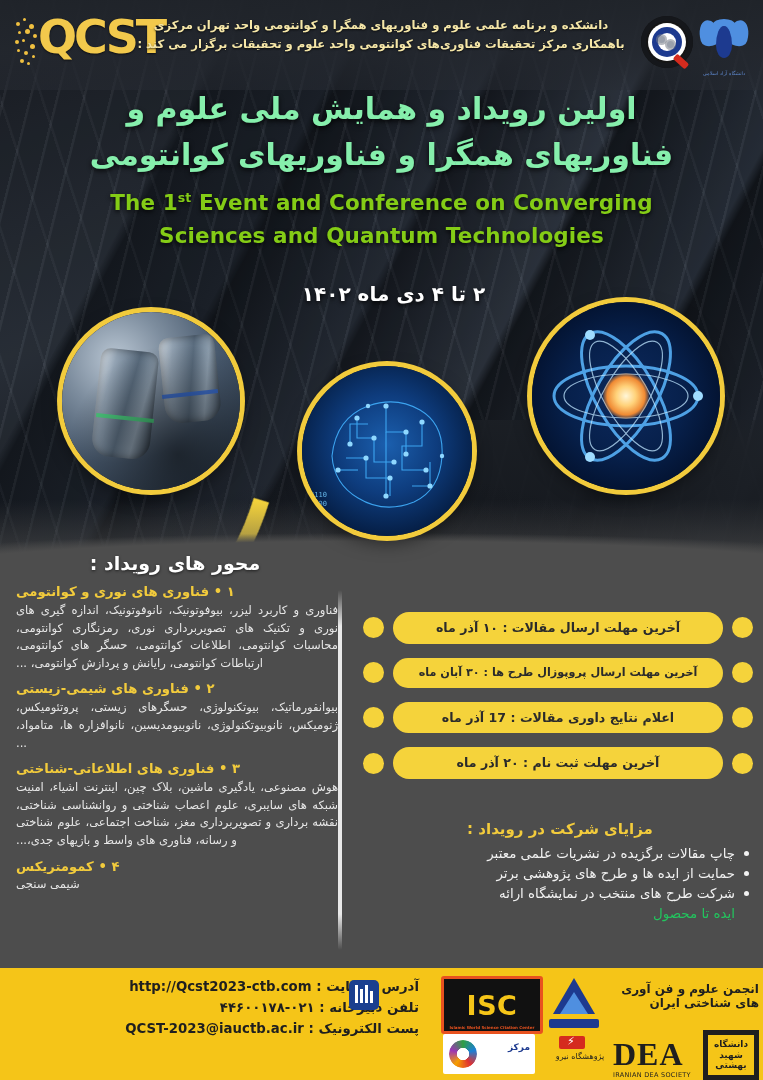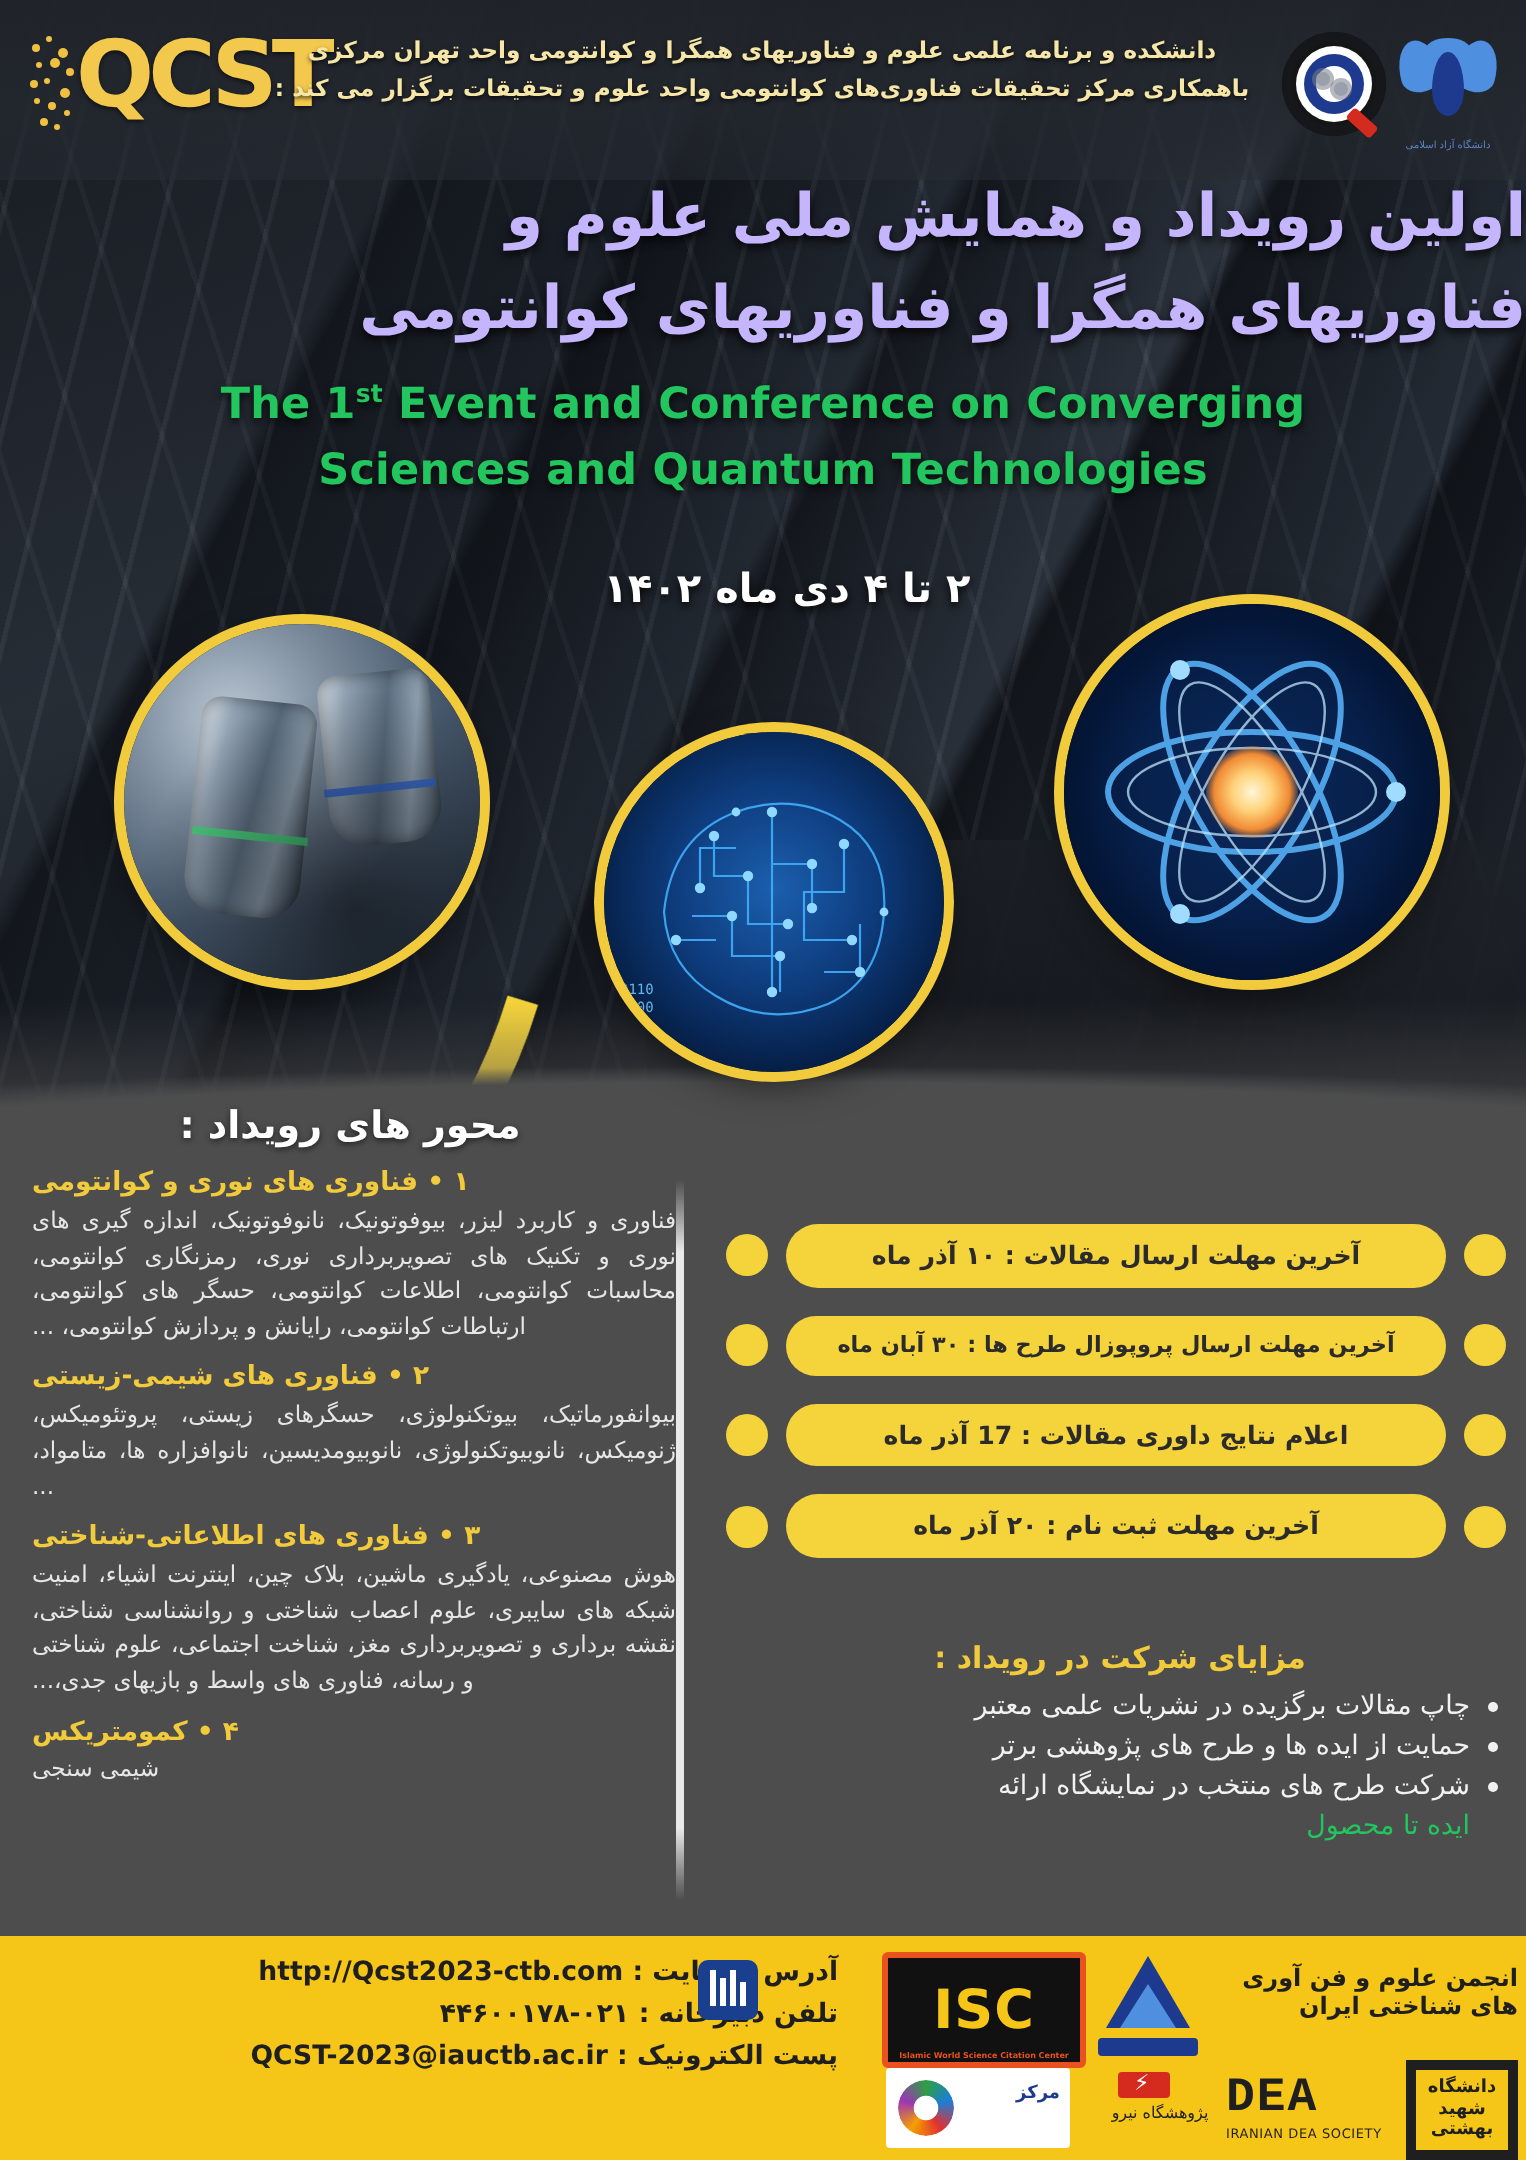--- a/index.html
+++ b/index.html
@@ -233,35 +233,35 @@
     color: #5c85c7;
     font-size: 5px;
     letter-spacing: .3px;
   }
 
   
   .fa-title {
     position: absolute;
     left: 0; top: 86px;
     width: 763px;
-    text-align: right;
-    color: #c4b5fd;
+    text-align: center;
+    color: #86efac;
     font-size: 30px;
     font-weight: bold;
     line-height: 1.52;
     direction: rtl;
     text-shadow: 0 2px 5px rgba(0,0,0,.85);
     z-index: 12;
   }
   .en-title {
     position: absolute;
     left: 0; top: 186px;
     width: 763px;
     text-align: center;
-    color: #22c55e;
+    color: #84cc16;
     font-size: 21.5px;
     font-weight: bold;
     line-height: 1.55;
     direction: ltr;
     letter-spacing: .1px;
     text-shadow: 0 2px 4px rgba(0,0,0,.8);
     z-index: 12;
   }
   .en-title sup { font-size: 12.5px; vertical-align: super; }
   .date-line {
@@ -575,22 +575,22 @@
   }
   .nirou .lbl {
     position: absolute; left: 0; top: 16px; width: 100%;
     color: #1f1f1f; font-size: 8px; direction: rtl; text-align: center;
   }
   .dea {
     left: 182px; top: 70px; width: 82px; height: 38px;
     color: #1f1f1f; direction: ltr;
   }
   .dea .mark {
-    font-size: 24px; font-weight: bold; letter-spacing: 1px;
-    font-family: Liberation Mono, monospace;
+    font-size: 32px; font-weight: bold; letter-spacing: 1px;
+    font-family: Liberation Serif, serif;
     line-height: 1;
   }
   .dea .sub2 { font-size: 6.5px; letter-spacing: .3px; margin-top: 1px; }
   .sbu {
     left: 272px; top: 62px; width: 52px; height: 46px;
     background: #1f1f1f; border: 2px solid #1f1f1f;
   }
   .sbu .in {
     position: absolute; inset: 3px;
     background: #f5c518;

